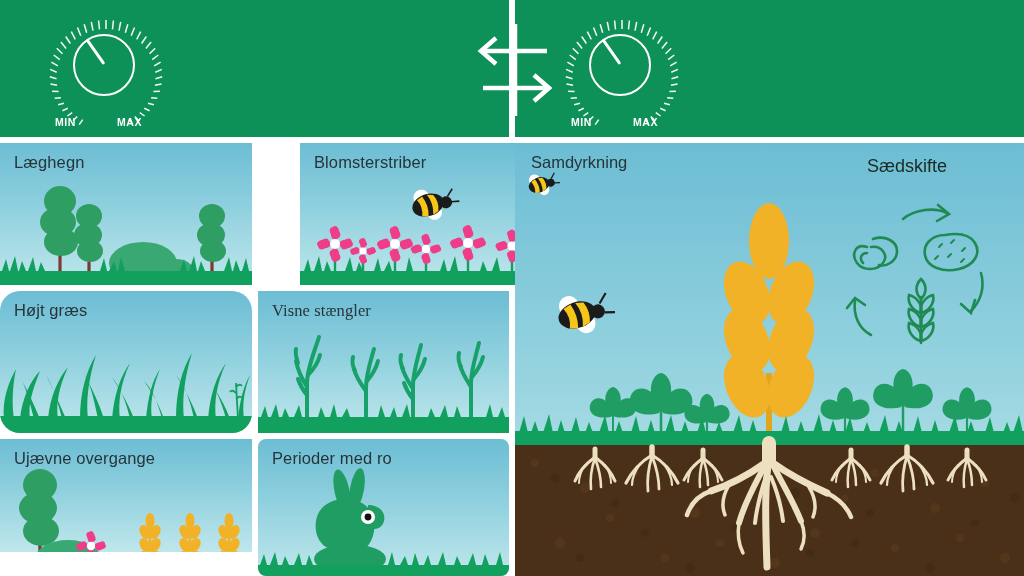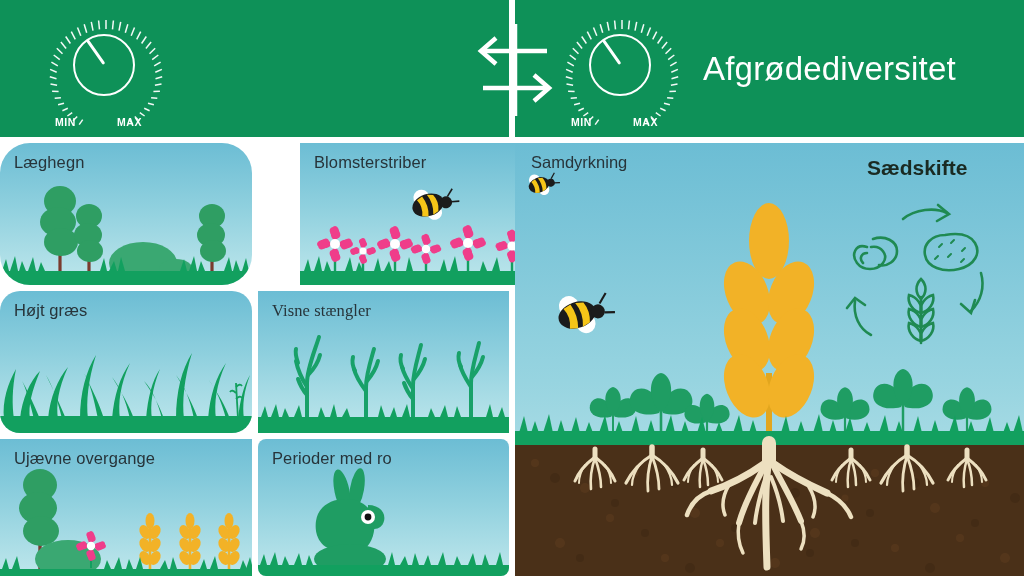--- a/index.html
+++ b/index.html
@@ -23,32 +23,32 @@
 
   .hdr-title{position:absolute;top:0;height:137px;display:flex;align-items:center;
              color:#ffffff;font-size:33px;font-weight:400;letter-spacing:.2px;white-space:nowrap;}
 
   .arrows{position:absolute;left:465px;top:24px;width:100px;height:92px;}
 
   
   .panel{position:absolute;overflow:hidden;background:linear-gradient(180deg,#6cbdd4 0%,#8fd0de 45%,#bfe7ec 100%);}
   .panel-label{position:absolute;left:14px;top:10px;font-size:16.5px;color:#27343a;letter-spacing:.1px;white-space:nowrap;}
 
-  .p1{left:0;top:143px;width:252px;height:142px;border-radius:30px;}
+  .p1{left:0;top:143px;width:252px;height:142px;}
   .p2{left:258px;top:143px;width:251px;height:142px;margin-left:42px;}
   .p3{left:0;top:291px;width:252px;height:142px;border-radius:20px;}
   .p4{left:258px;top:291px;width:251px;height:142px;font-family:Liberation Serif, serif;}
-  .p5{left:0;top:439px;width:252px;height:137px;}
+  .p5{left:0;top:439px;width:252px;height:113px;}
   .p6{left:258px;top:439px;width:251px;height:137px;border-radius:8px;}
 
   
   .rightpanel{position:absolute;left:515px;top:143px;width:509px;height:433px;overflow:hidden;
               background:linear-gradient(180deg,#6cbdd4 0%,#97d4e0 55%,#c6e9ed 100%);}
   .right-label{position:absolute;left:16px;top:10px;font-size:16.5px;color:#27343a;white-space:nowrap;}
-  .rot-label{position:absolute;left:352px;top:13px;font-size:21px;font-weight:bold;color:#1a2a22;white-space:nowrap;}
+  .rot-label{position:absolute;left:352px;top:13px;font-size:18px;font-weight:normal;color:#1a2a22;white-space:nowrap;}
   .svg-abs{position:absolute;left:0;top:0;}
 </style>
 </head>
 <body>
 
 <div class="stage">
 
   <div class="header">
 
     <div class="hdr-half hdr-left">
@@ -152,21 +152,20 @@
             <line x1="20.4" y1="102" x2="25.2" y2="98.7"></line>
             <line x1="26" y1="106.7" x2="30.2" y2="102.5"></line>
             <line x1="32.2" y1="110.6" x2="35.7" y2="105.6"></line>
           </g>
         </svg>
         <div class="dial-ring"></div>
         <div class="dial-needle"></div>
         <div class="dial-lab dial-min">MIN</div>
         <div class="dial-lab dial-max">MAX</div>
       </div>
-      <div class="hdr-title" style="left:188px;">Afgrødediversitet</div>
     </div>
 
     <svg class="arrows" viewBox="0 0 100 92">
       <g stroke="#ffffff" stroke-width="4.5" fill="none">
         <line x1="50" y1="0" x2="50" y2="92"></line>
         <line x1="18" y1="27" x2="82" y2="27"></line>
         <polyline points="31,14 16,27 31,40"></polyline>
         <line x1="18" y1="64" x2="82" y2="64"></line>
         <polyline points="69,51 84,64 69,77"></polyline>
       </g>

